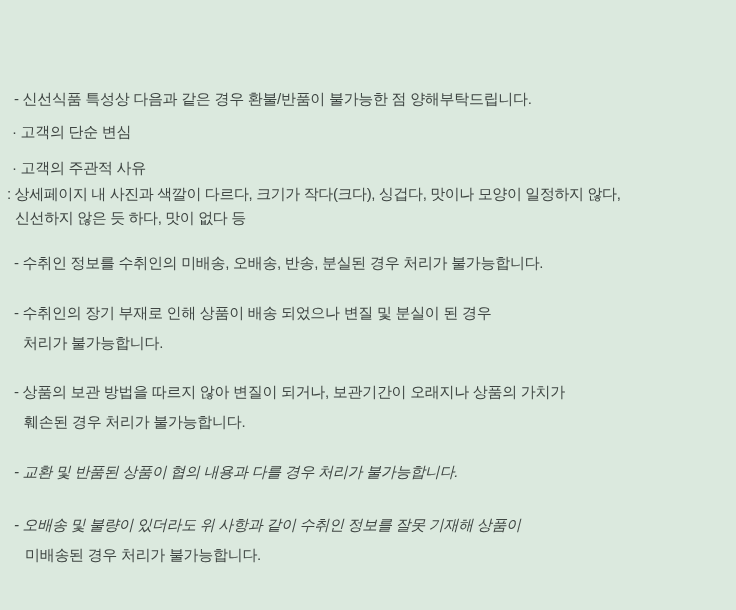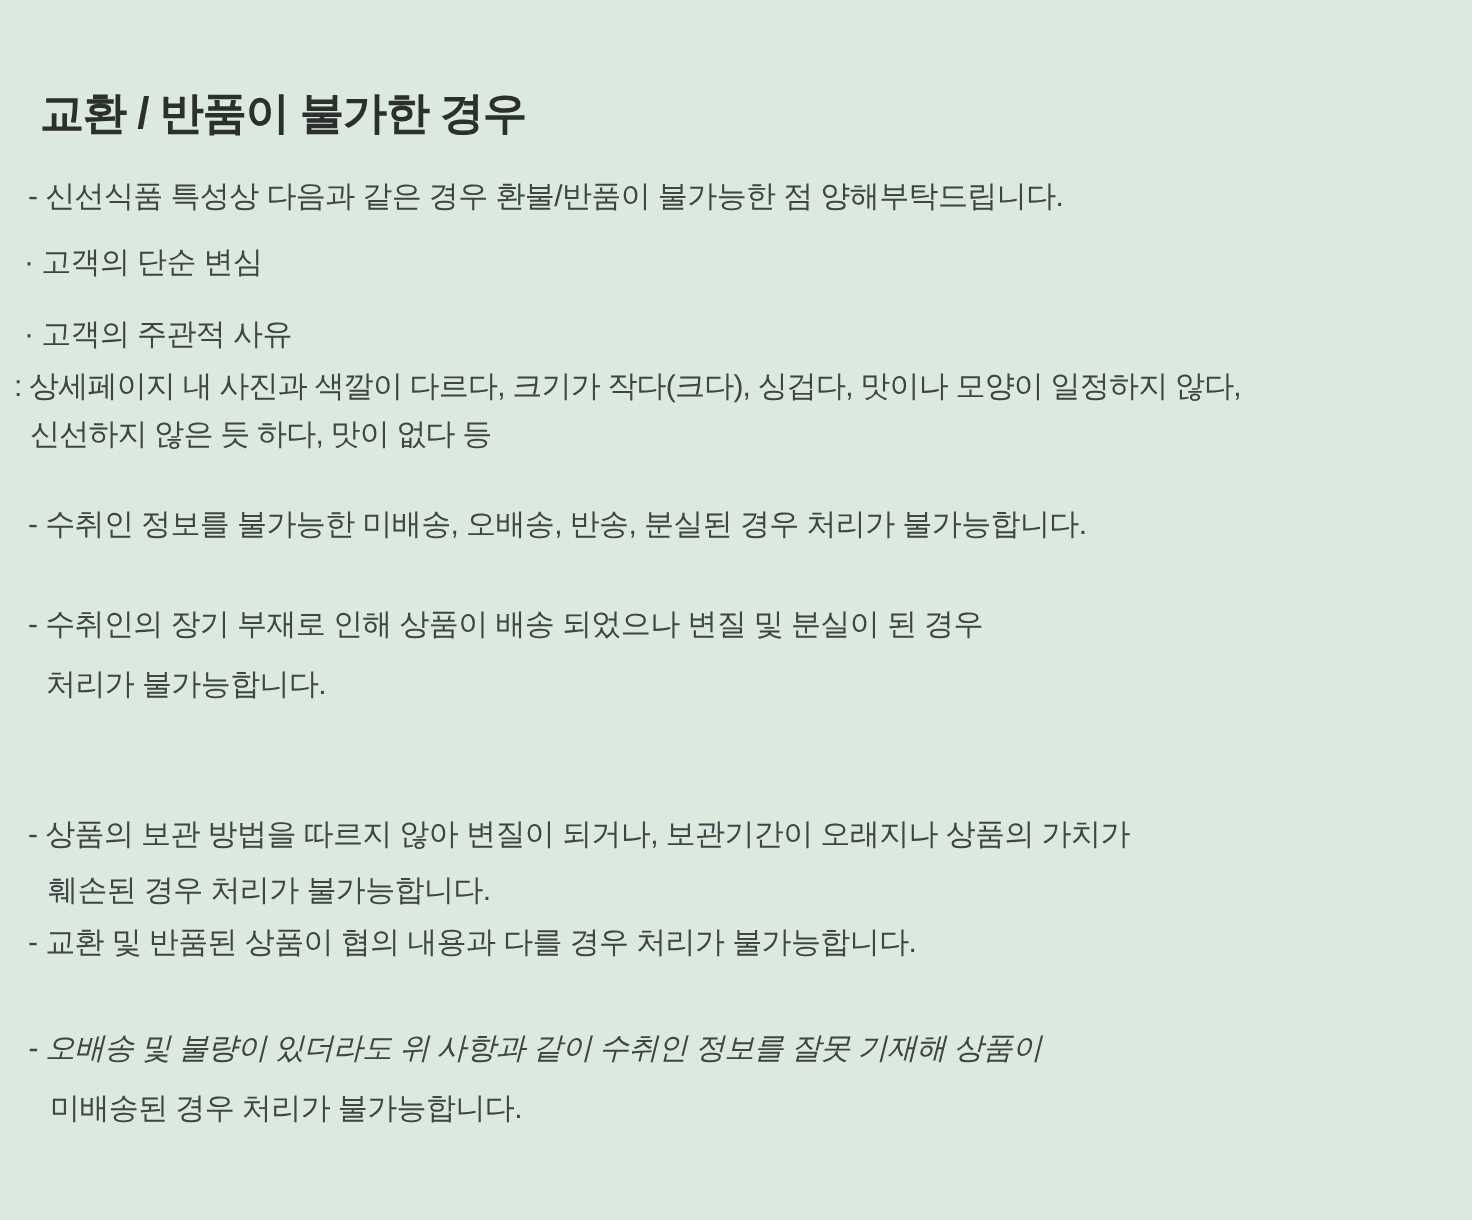--- a/index.html
+++ b/index.html
@@ -43,44 +43,43 @@
   }
   .intro   { left: 14px; top: 87px; }
   .bullet1 { left: 12px; top: 120px; }
   .bullet2 { left: 12px; top: 156px; }
   .note    { font-size: 15px; line-height: 21px; letter-spacing: -0.4px; }
   .note1   { left: 7px;  top: 183px; }
   .note2   { left: 15px; top: 207px; }
   .p1      { left: 14px; top: 251px; }
   .p2l1    { left: 14px; top: 301px; }
   .p2l2    { left: 23px; top: 331px; }
-  .p3l1    { left: 14px; top: 380px; margin-top: 26px; }
-  .p3l2    { left: 24px; top: 434px; text-align: center; }
-  .p4      { left: 14px; top: 460px; }
+  .p3l1    { left: 14px; top: 380px; }
+  .p3l2    { left: 24px; top: 410px; text-align: center; }
+  .p4      { left: 14px; top: 460px; font-style: italic; }
   .p5l1    { left: 14px; top: 513px; font-style: italic; }
   .p5l2    { left: 25px; top: 543px; }
 </style>
 </head>
 <body>
 
 <div class="stage">
 
-  <h2 class="title">교환 / 반품이 불가한 경우</h2>
 
   <div class="line intro">- 신선식품 특성상 다음과 같은 경우 환불/반품이 불가능한 점 양해부탁드립니다.</div>
 
   <div class="line bullet1">· 고객의 단순 변심</div>
 
   <div class="line bullet2">· 고객의 주관적 사유</div>
 
   <div class="line note note1">: 상세페이지 내 사진과 색깔이 다르다, 크기가 작다(크다), 싱겁다, 맛이나 모양이 일정하지 않다,</div>
 
   <div class="line note note2">신선하지 않은 듯 하다, 맛이 없다 등</div>
 
-  <div class="line p1">- 수취인 정보를 불가능한 미배송, 오배송, 반송, 분실된 경우 처리가 불가능합니다.</div>
+  <div class="line p1">- 수취인 정보를 수취인의 미배송, 오배송, 반송, 분실된 경우 처리가 불가능합니다.</div>
 
   <div class="line p2l1">- 수취인의 장기 부재로 인해 상품이 배송 되었으나 변질 및 분실이 된 경우</div>
 
   <div class="line p2l2">처리가 불가능합니다.</div>
 
   <div class="line p3l1">- 상품의 보관 방법을 따르지 않아 변질이 되거나, 보관기간이 오래지나 상품의 가치가</div>
 
   <div class="line p3l2">훼손된 경우 처리가 불가능합니다.</div>
 
   <div class="line p4">- 교환 및 반품된 상품이 협의 내용과 다를 경우 처리가 불가능합니다.</div>

